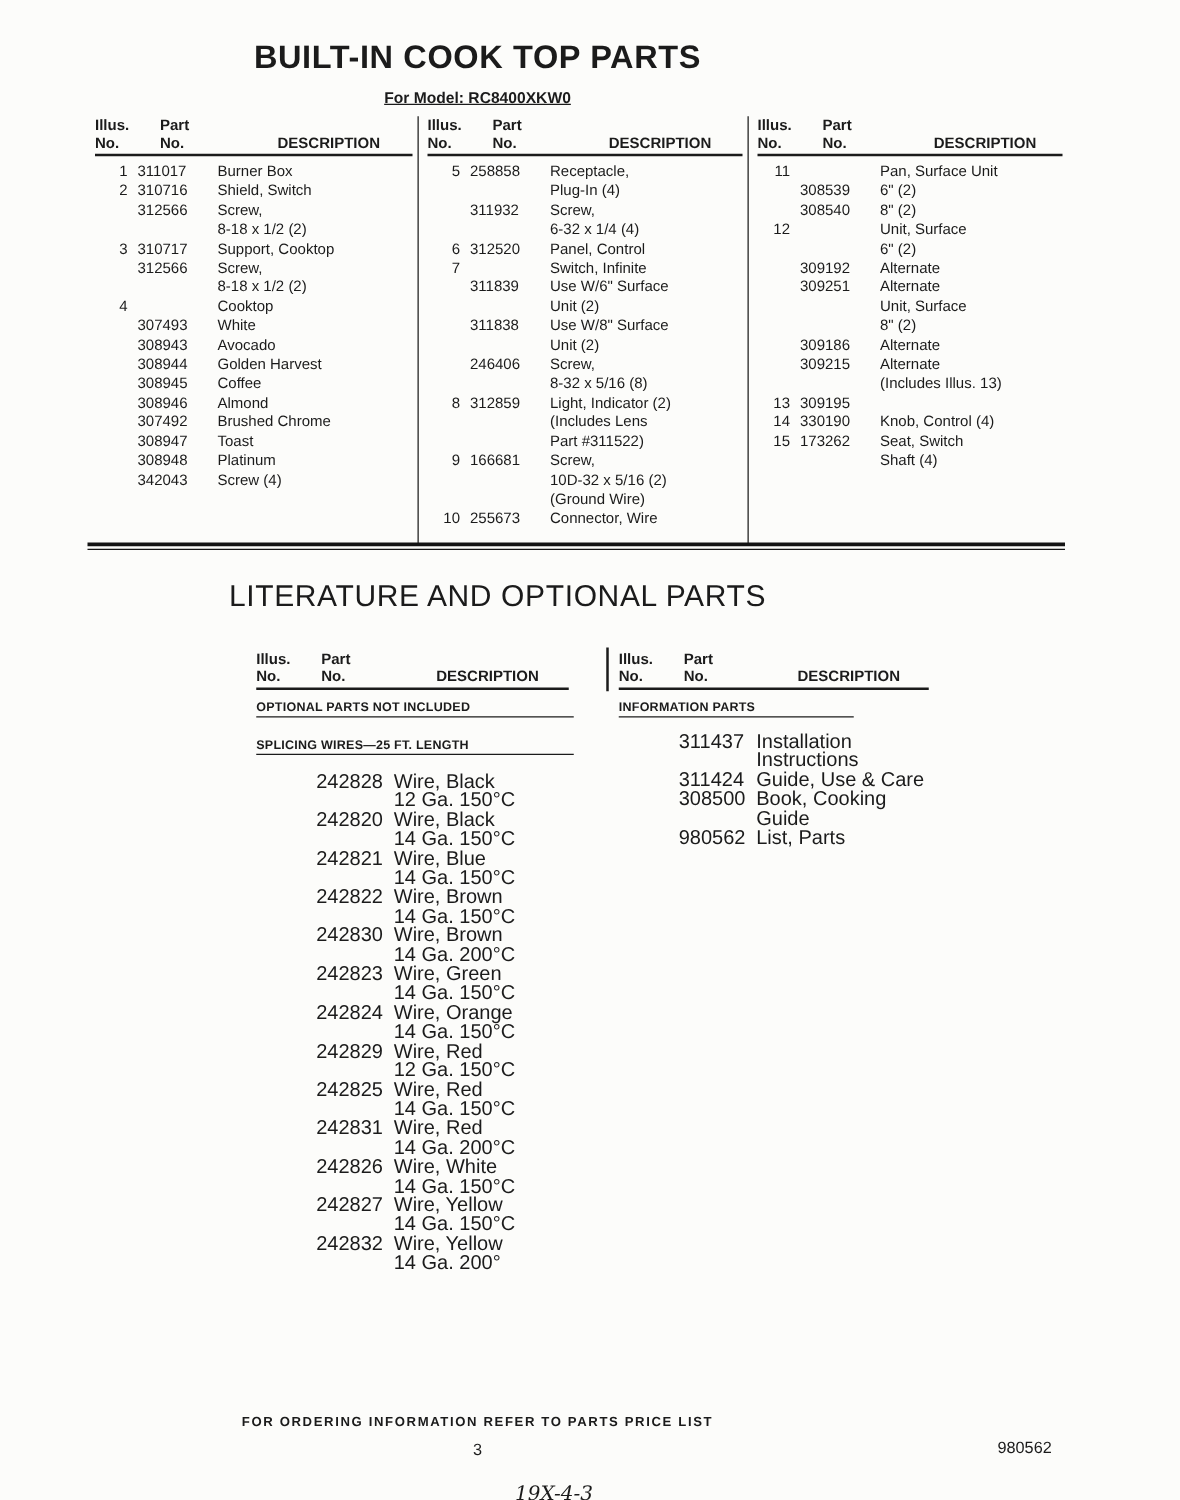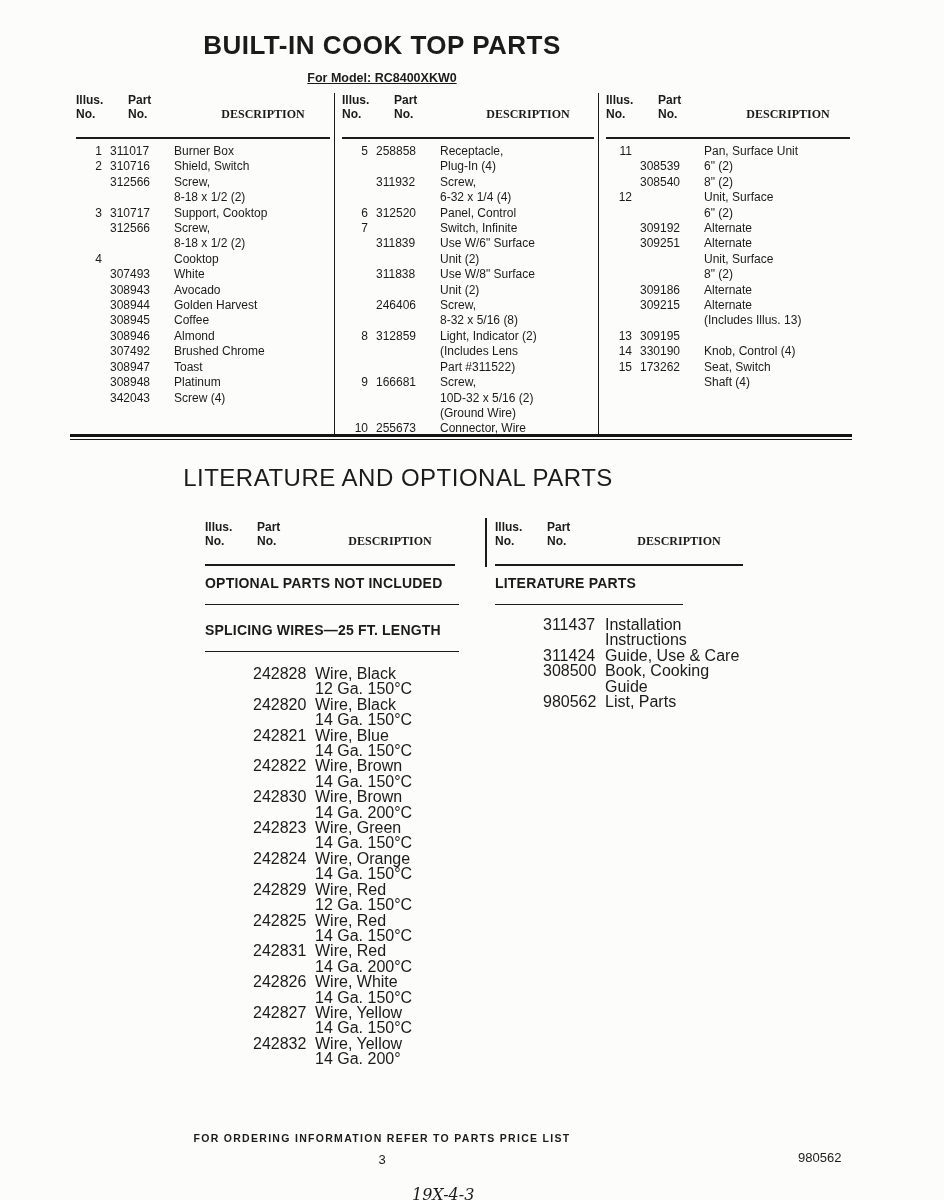--- a/index.html
+++ b/index.html
@@ -27,24 +27,24 @@
     display: flex;
   }
   .pcol { position: relative; }
   .pcol-1 { width: 258px; }
   .pcol-2 { width: 264px; border-left: 1.5px solid #1b1b1b; padding-left: 7px; }
   .pcol-3 { width: 256px; border-left: 1.5px solid #1b1b1b; padding-left: 7px; }
 
   .col-head {
     display: grid; grid-template-columns: 40px 56px 1fr; column-gap: 6px;
     align-items: end;
-    border-bottom: 2px solid #1b1b1b; padding-bottom: 16px; margin-right: 4px;
+    border-bottom: 2px solid #1b1b1b; padding-bottom: 2px; margin-right: 4px;
     font-weight: bold; font-size: 12px; line-height: 14px; gap: 12px;
   }
-  .h-desc { text-align: center; padding-bottom: 0; font-family: Liberation Serif, serif; }
+  .h-desc { text-align: center; padding-bottom: 0; }
 
   .rows { padding-top: 5px; font-size: 12px; line-height: 15.4px; }
   .prow { display: grid; grid-template-columns: 26px 56px 1fr; column-gap: 8px; }
   .c-illus { text-align: right; }
   .c-desc { white-space: pre-line; }
 
   .rule-double {
     position: absolute; top: 434px; left: 70px; width: 782px; height: 6px;
     border-top: 3px solid #141414; border-bottom: 1.5px solid #141414;
   }
@@ -56,22 +56,22 @@
 
   .lit-tables { position: absolute; top: 520px; left: 205px; display: flex; gap: 36px; }
   .lit-col-left { width: 254px; }
   .lit-col-right { width: 252px; }
   .lit-col-right .col-head { position: relative; }
   .lit-col-right .col-head::before {
     content: ""; position: absolute; left: -10px; top: -2px; bottom: -3px;
     width: 1.5px; background: #1b1b1b;
   }
   .lit-heading {
-    font-weight: bold; font-size: 14px; letter-spacing: .2px;
-    border-bottom: 1.5px solid #1b1b1b; padding-bottom: 13px; margin-top: 9px;
+    font-weight: bold; font-size: 10px; letter-spacing: .2px;
+    border-bottom: 1.5px solid #1b1b1b; padding-bottom: 1px; margin-top: 9px;
   }
   .lit-heading.narrow { width: 188px; }
   .lit-heading.second { margin-top: 17px; }
   .lrows { margin-top: 14px; font-size: 16px; line-height: 15.4px; }
   .lrows.right { margin-top: 12px; }
   .lrow { display: grid; grid-template-columns: 52px 1fr; column-gap: 10px; padding-left: 48px; }
   .lrow .c-part { text-align: left; }
 
   .footer-note {
     position: absolute; top: 1132px; left: 0; width: 100%;
@@ -487,21 +487,21 @@
         <div>
           <div>Illus.</div>
           <div>No.</div>
         </div>
         <div>
           <div>Part</div>
           <div>No.</div>
         </div>
         <div class="h-desc">DESCRIPTION</div>
       </div>
-      <div class="lit-heading narrow">LITERATURE PARTS</div>
+      <div class="lit-heading narrow">INFORMATION PARTS</div>
       <div class="lrows right">
 
           <div class="lrow">
             <span class="c-part">311437</span>
             <span class="c-desc">Installation
 Instructions</span>
           </div>
 
           <div class="lrow">
             <span class="c-part">311424</span>

